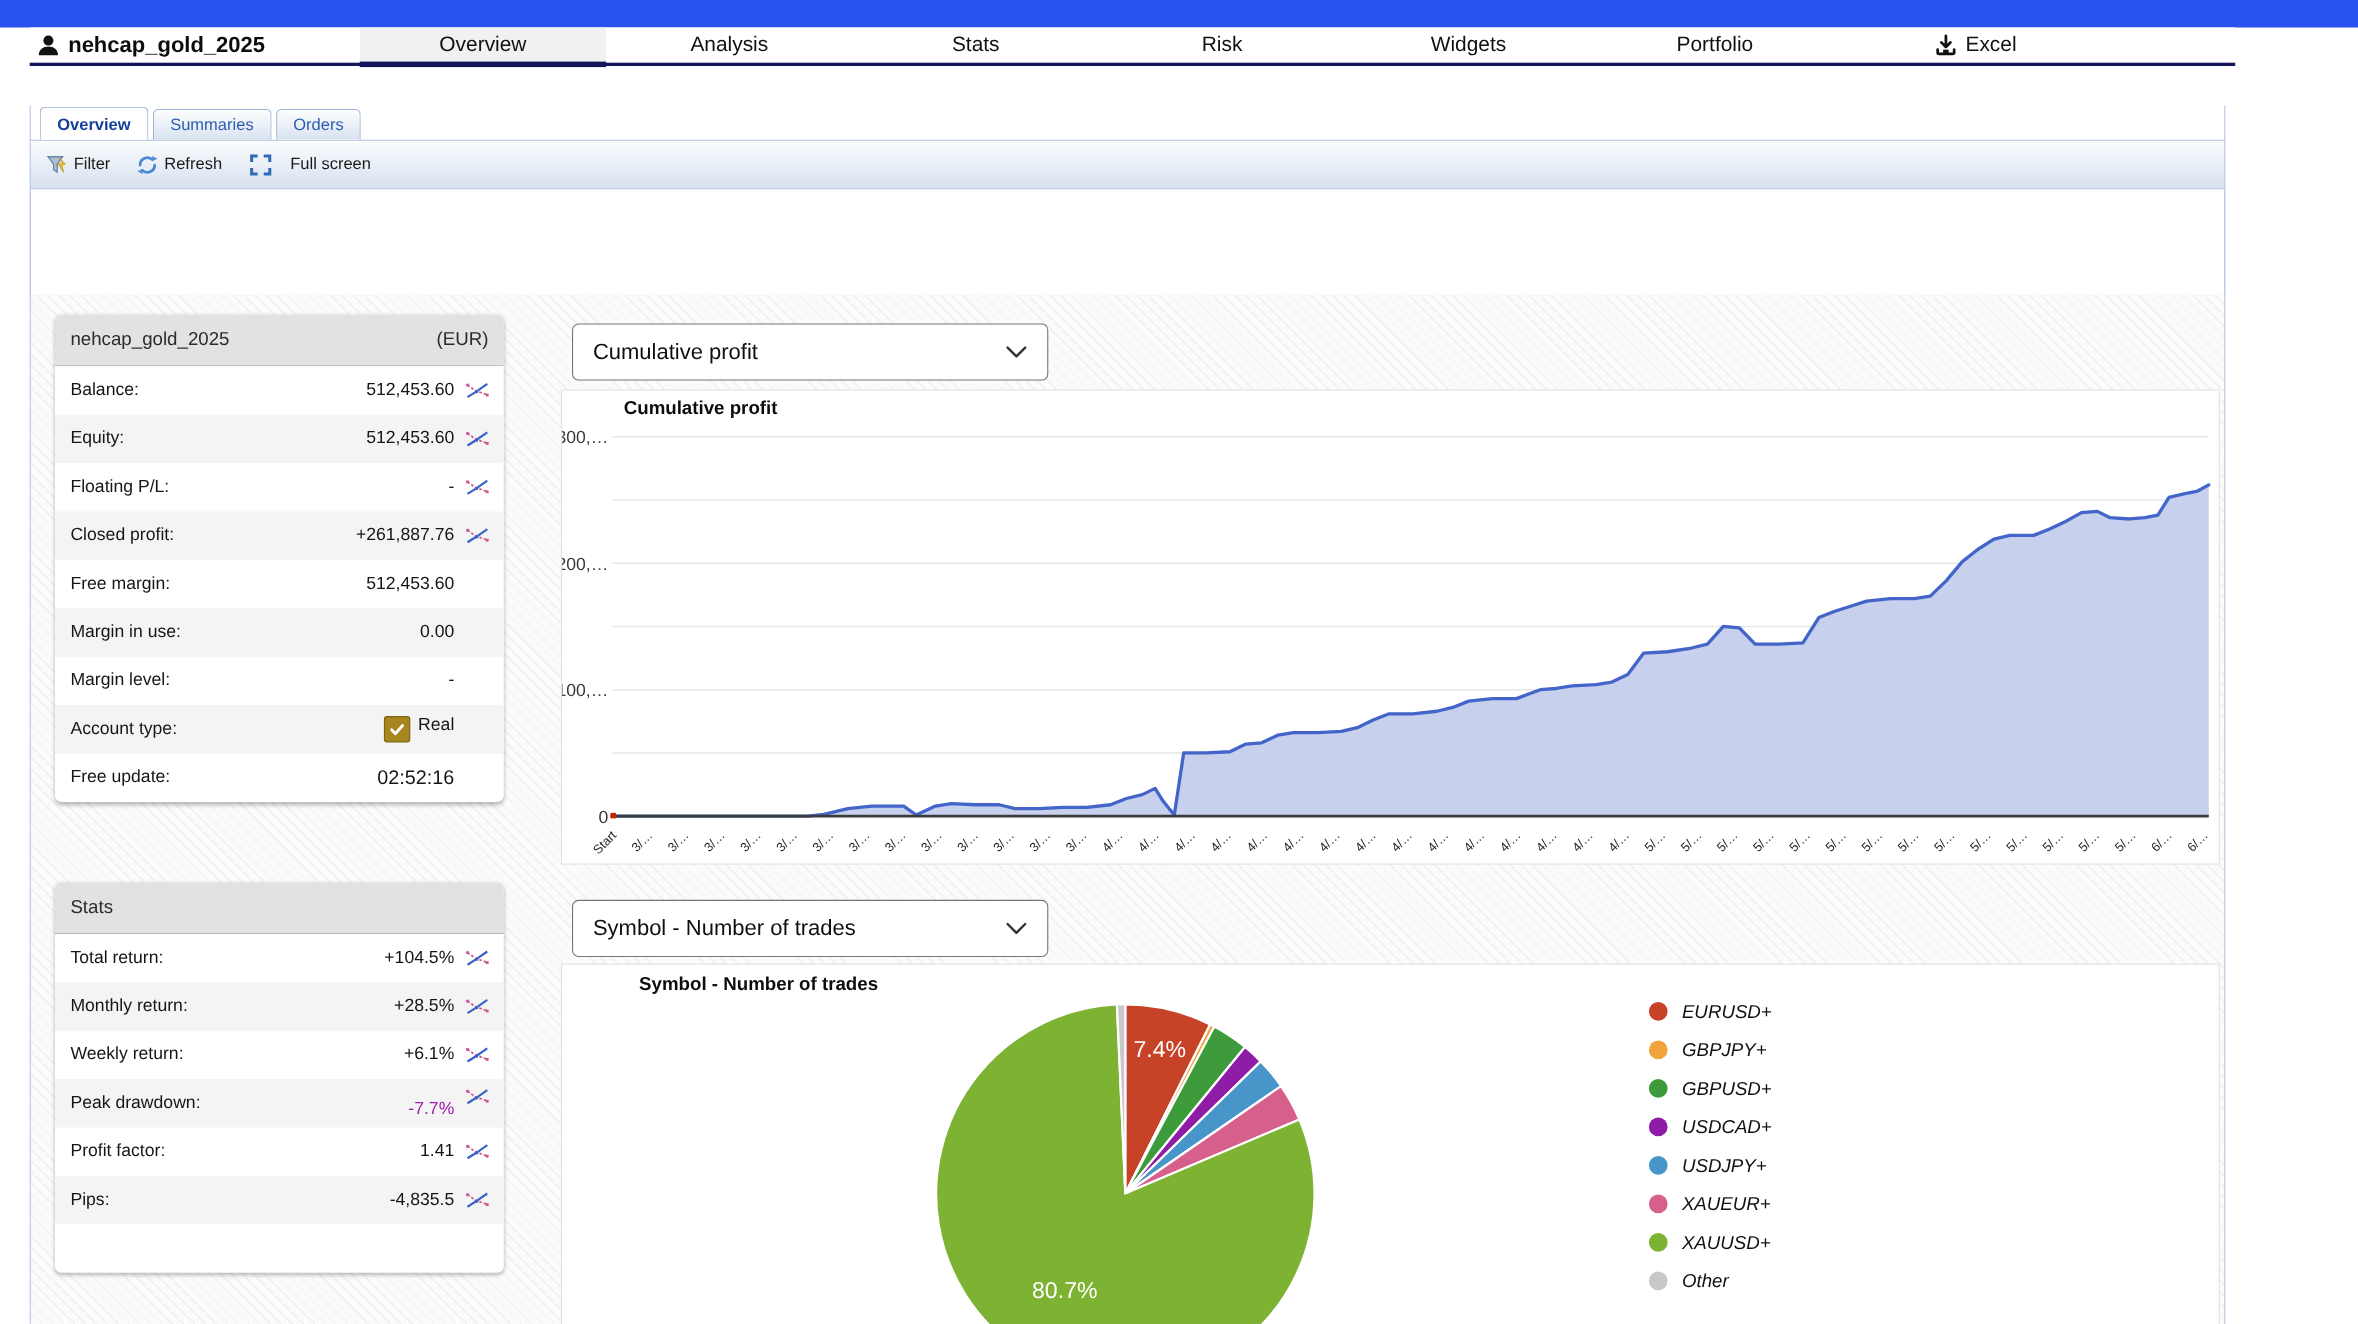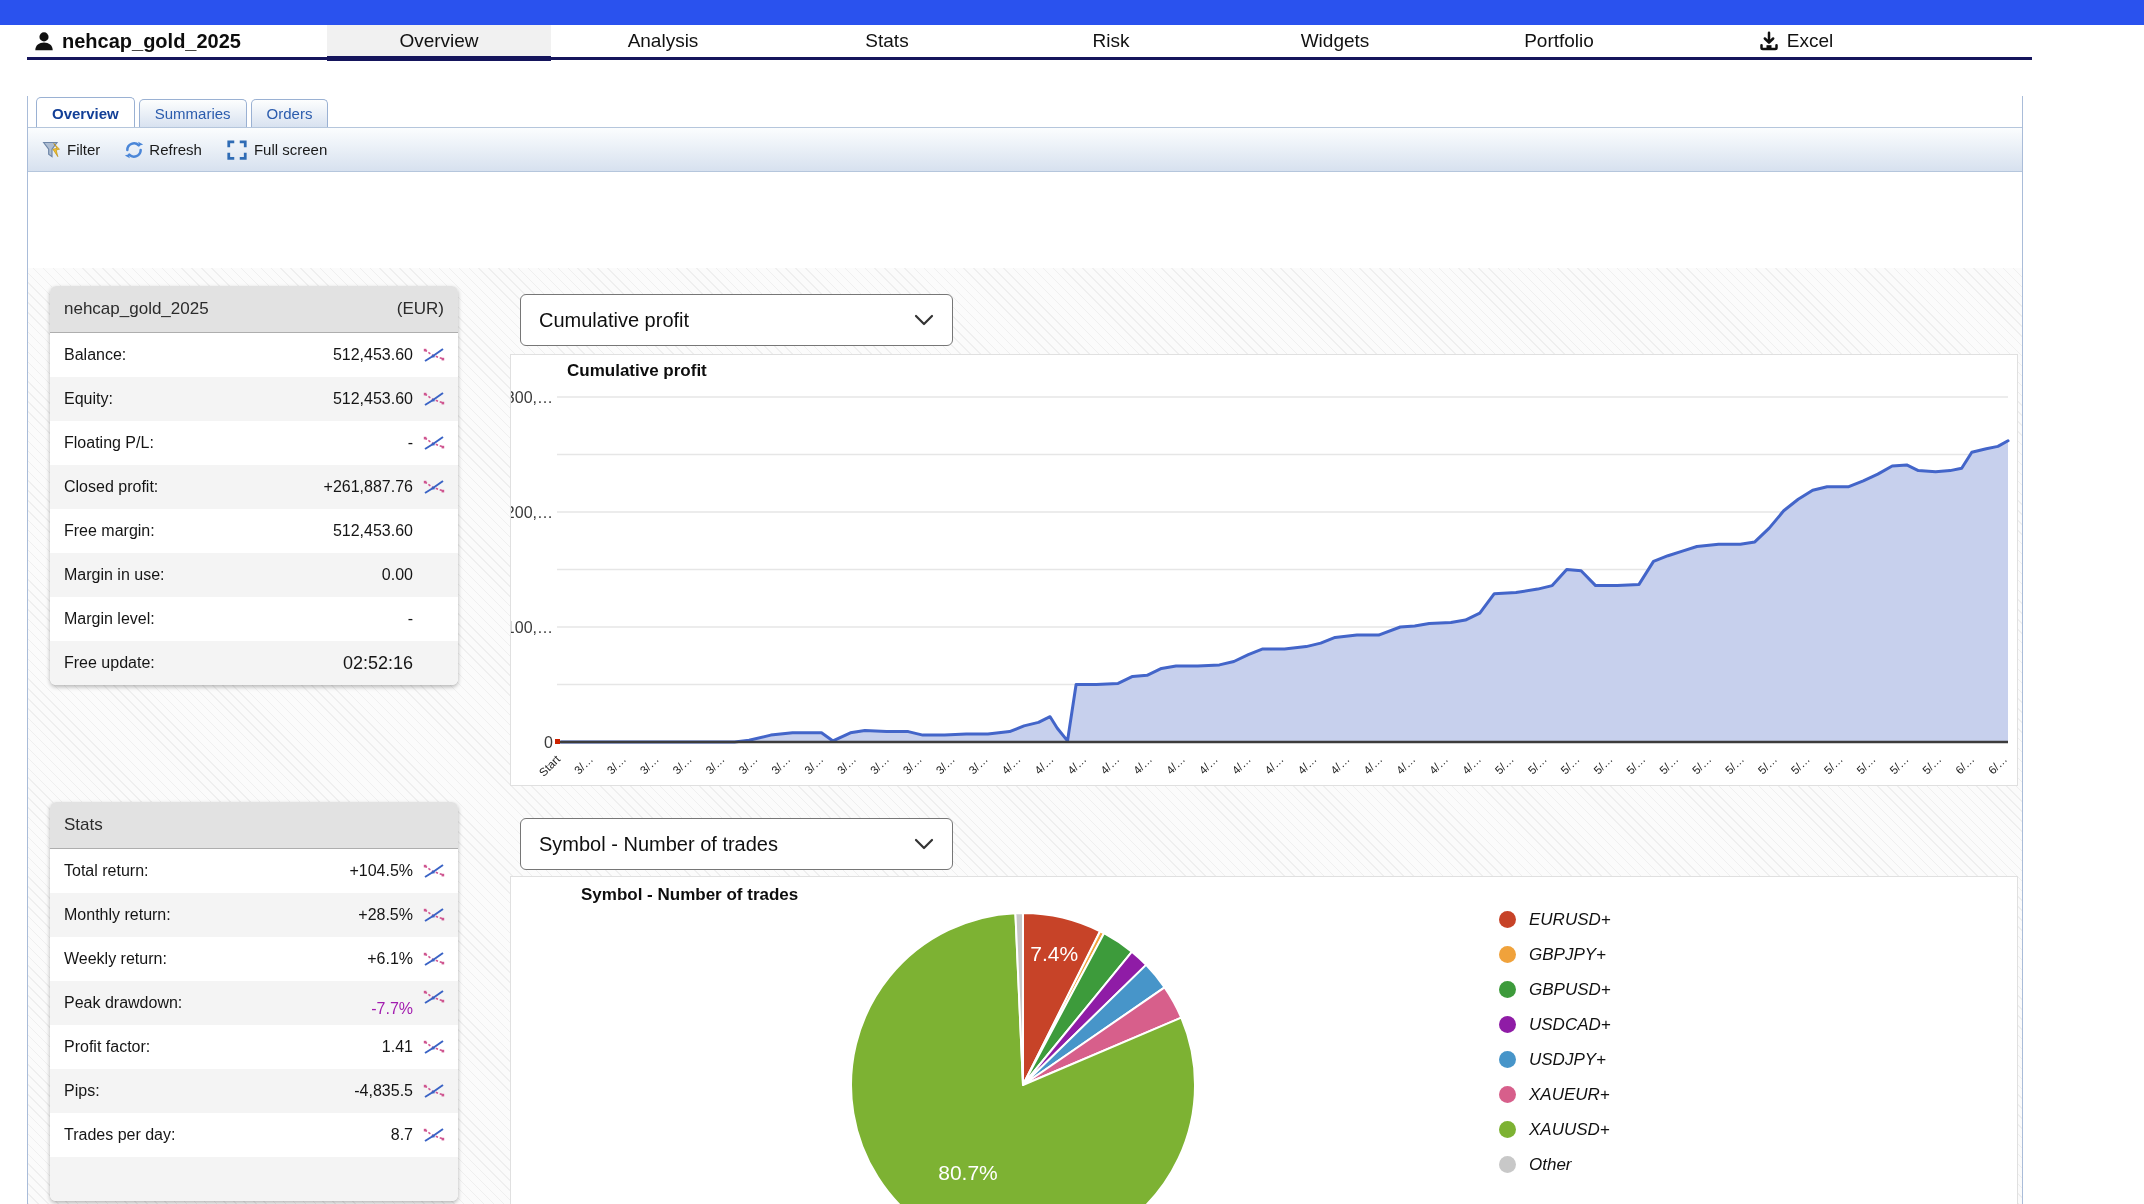--- a/index.html
+++ b/index.html
@@ -116,21 +116,21 @@
       <span style="display:flex">
         <svg width="20" height="20" viewBox="0 0 24 24" fill="none">
             <path d="M20 12a8 8 0 0 1-13.7 5.6" stroke="#4a86d8" stroke-width="3" stroke-linecap="round"></path>
             <path d="M4 12A8 8 0 0 1 17.7 6.4" stroke="#4a86d8" stroke-width="3" stroke-linecap="round"></path>
             <path d="M17 2l1.2 4.8L23 5.5z" fill="#4a86d8"></path>
             <path d="M7 22l-1.2-4.8L1 18.5z" fill="#4a86d8"></path>
           </svg>
       </span>
       <span>Refresh</span>
     </div>
-    <div class="tool" style="gap:6px">
+    <div class="tool" style="gap:16px">
       <span style="display:flex">
         <svg width="22" height="22" viewBox="0 0 24 24" fill="none" stroke="#2f6cb5" stroke-width="3">
             <path d="M3 9V3h6"></path>
             <path d="M15 3h6v6"></path>
             <path d="M21 15v6h-6"></path>
             <path d="M9 21H3v-6"></path>
           </svg>
       </span>
       <span>Full screen</span>
     </div>
@@ -219,20 +219,32 @@
             </span>
           </div>
           <div class="trow">
             <span class="tlabel">Margin level:</span>
             <span class="valwrap">
               <span class="tvalue">-</span>
               <span class="vicon"></span>
             </span>
           </div>
           <div class="trow">
+            <span class="tlabel">Account type:</span>
+            <span class="valwrap">
+              <span class="gold-check">
+                <svg width="16" height="16" viewBox="0 0 16 16">
+                  <path d="M3 8.5l3.4 3.5L13 4.5" stroke="#fff" stroke-width="2.6" fill="none" stroke-linecap="round" stroke-linejoin="round"></path>
+                </svg>
+              </span>
+              <span class="tvalue">Real</span>
+              <span class="vicon"></span>
+            </span>
+          </div>
+          <div class="trow">
             <span class="tlabel">Free update:</span>
             <span class="valwrap">
               <span class="tvalue small">02:52:16</span>
               <span class="vicon"></span>
             </span>
           </div>
         </div>
     </div>
 
     <div class="dtable" style="left:22px;top:534px;">
@@ -312,35 +324,20 @@
                   <path d="M3 15 L11 10 L21 3" stroke="#3a63c5" stroke-width="2"></path>
                   <rect x="10" y="8.8" width="2.6" height="2.6" fill="#3a63c5"></rect>
                 </svg>
               </span>
             </span>
           </div>
           <div class="trow">
             <span class="tlabel">Pips:</span>
             <span class="valwrap">
               <span class="tvalue">-4,835.5</span>
-              <span class="vicon">
-                <svg width="24" height="18" viewBox="0 0 24 18" fill="none">
-                  <path d="M3 4 L10 9 L21 13" stroke="#cf5590" stroke-width="1.6" stroke-dasharray="2.4 1.8"></path>
-                  <rect x="1.8" y="2.8" width="2.6" height="2.6" fill="#cf5590"></rect>
-                  <rect x="19.6" y="11.8" width="2.6" height="2.6" fill="#cf5590"></rect>
-                  <path d="M3 15 L11 10 L21 3" stroke="#3a63c5" stroke-width="2"></path>
-                  <rect x="10" y="8.8" width="2.6" height="2.6" fill="#3a63c5"></rect>
-                </svg>
-              </span>
-            </span>
-          </div>
-          <div class="trow">
-            <span class="tlabel">Trades per day:</span>
-            <span class="valwrap">
-              <span class="tvalue">8.7</span>
               <span class="vicon">
                 <svg width="24" height="18" viewBox="0 0 24 18" fill="none">
                   <path d="M3 4 L10 9 L21 13" stroke="#cf5590" stroke-width="1.6" stroke-dasharray="2.4 1.8"></path>
                   <rect x="1.8" y="2.8" width="2.6" height="2.6" fill="#cf5590"></rect>
                   <rect x="19.6" y="11.8" width="2.6" height="2.6" fill="#cf5590"></rect>
                   <path d="M3 15 L11 10 L21 3" stroke="#3a63c5" stroke-width="2"></path>
                   <rect x="10" y="8.8" width="2.6" height="2.6" fill="#3a63c5"></rect>
                 </svg>
               </span>
             </span>

